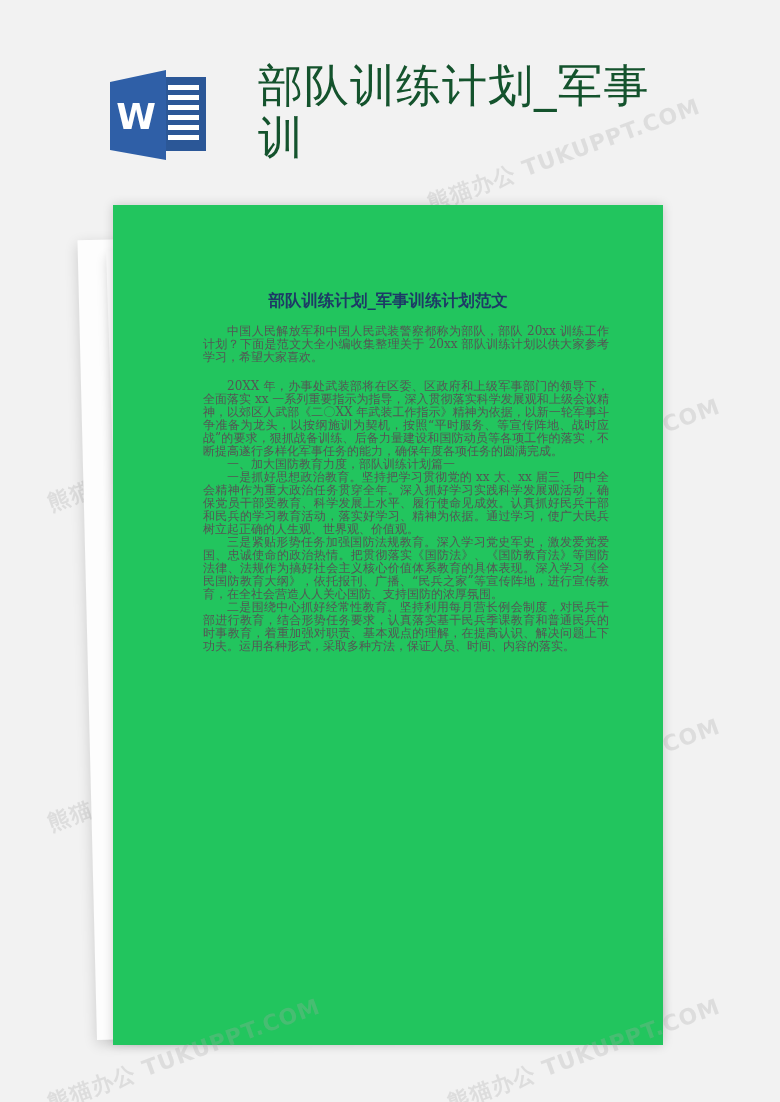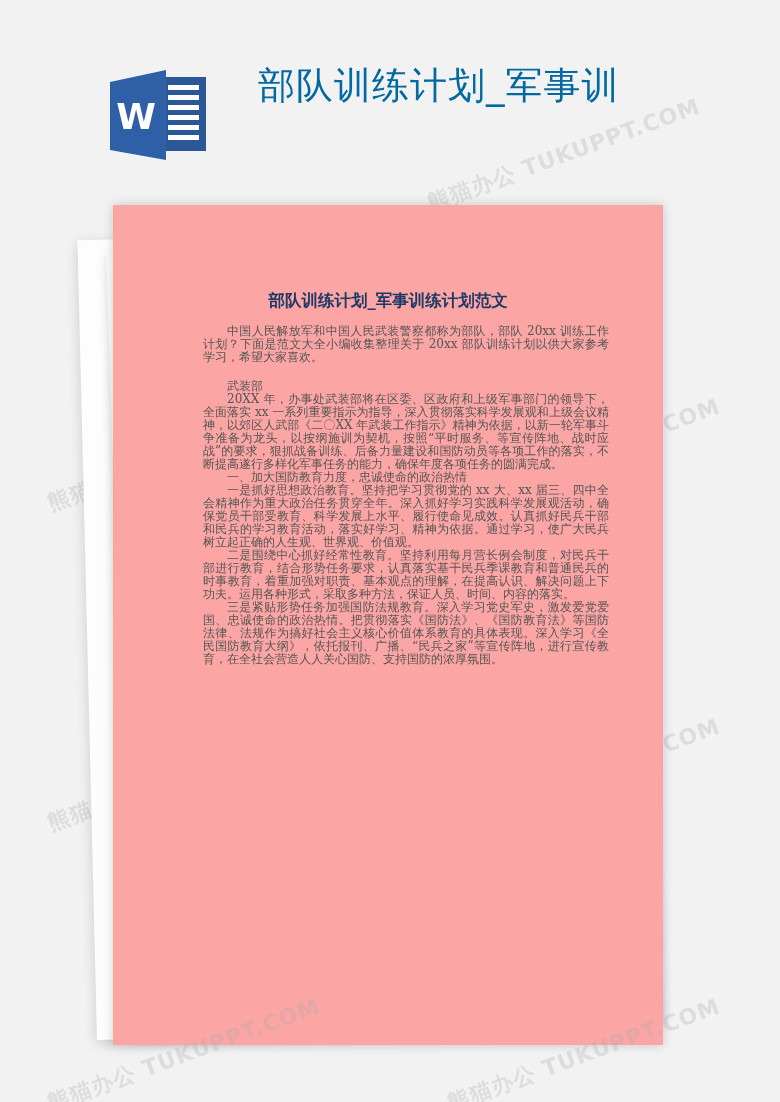--- a/index.html
+++ b/index.html
@@ -6,35 +6,35 @@
     body {
       width: 780px; height: 1102px; overflow: hidden; position: relative;
       background: #f2f2f2;
       font-family: "DejaVu Serif", "Liberation Serif", serif;
     }
     .header { position: absolute; left: 0; top: 0; width: 780px; height: 200px; }
     .word-icon { position: absolute; left: 108px; top: 68px; width: 100px; height: 94px; }
     .header-title {
       position: absolute; left: 258px; top: 60px; width: 420px;
       font-family: "DejaVu Sans", "Liberation Sans", sans-serif;
-      font-size: 37px; line-height: 52px; color: #0369a1; letter-spacing: 1px;
+      font-size: 45px; line-height: 52px; color: #14532d; letter-spacing: 1px;
     }
     .page-back {
       position: absolute; left: 97px; top: 240px; width: 560px; height: 800px;
       background: #fdfdfd; transform: rotate(-1.4deg); transform-origin: left bottom;
       box-shadow: 0 4px 14px rgba(0,0,0,0.16);
     }
     .page-back2 {
       position: absolute; left: 132px; top: 250px; width: 530px; height: 785px;
       background: #fbfbfb; transform: rotate(-1.9deg); transform-origin: left bottom;
       box-shadow: 0 6px 12px rgba(0,0,0,0.12);
     }
     .page {
       position: absolute; left: 113px; top: 205px; width: 550px; height: 840px;
-      background: #fca5a5; box-shadow: 0 0 10px rgba(0,0,0,0.18);
+      background: #22c55e; box-shadow: 0 0 10px rgba(0,0,0,0.18);
     }
     .doc-title {
       position: absolute; left: 0; top: 85px; width: 100%; text-align: center;
       font-family: "DejaVu Sans", "Liberation Sans", sans-serif;
       font-weight: bold; font-size: 16.5px; color: #1d3a66;
     }
     .body-text {
       position: absolute; left: 90px; top: 120px; width: 406px;
       font-size: 12px; line-height: 13px; color: #555;
       text-align: justify;
@@ -78,23 +78,22 @@
 <div class="watermark" style="left:440px;top:760px;">熊猫办公 TUKUPPT.COM</div>
 
 <div class="page-back"></div>
 <div class="page-back2"></div>
 
 <div class="page">
   <div class="doc-title">部队训练计划_军事训练计划范文</div>
   <div class="body-text">
     <p>中国人民解放军和中国人民武装警察都称为部队，部队 20xx 训练工作计划？下面是范文大全小编收集整理关于 20xx 部队训练计划以供大家参考学习，希望大家喜欢。</p>
     <div class="gap"></div>
-    <p>武装部</p>
     <p>20XX 年，办事处武装部将在区委、区政府和上级军事部门的领导下，全面落实 xx 一系列重要指示为指导，深入贯彻落实科学发展观和上级会议精神，以郊区人武部《二〇XX 年武装工作指示》精神为依据，以新一轮军事斗争准备为龙头，以按纲施训为契机，按照“平时服务、等宣传阵地、战时应战”的要求，狠抓战备训练、后备力量建设和国防动员等各项工作的落实，不断提高遂行多样化军事任务的能力，确保年度各项任务的圆满完成。</p>
-    <p>一、加大国防教育力度，忠诚使命的政治热情</p>
+    <p>一、加大国防教育力度，部队训练计划篇一</p>
     <p>一是抓好思想政治教育。坚持把学习贯彻党的 xx 大、xx 届三、四中全会精神作为重大政治任务贯穿全年。深入抓好学习实践科学发展观活动，确保党员干部受教育、科学发展上水平、履行使命见成效。认真抓好民兵干部和民兵的学习教育活动，落实好学习、精神为依据。通过学习，使广大民兵树立起正确的人生观、世界观、价值观。</p>
+    <p>三是紧贴形势任务加强国防法规教育。深入学习党史军史，激发爱党爱国、忠诚使命的政治热情。把贯彻落实《国防法》、《国防教育法》等国防法律、法规作为搞好社会主义核心价值体系教育的具体表现。深入学习《全民国防教育大纲》，依托报刊、广播、“民兵之家”等宣传阵地，进行宣传教育，在全社会营造人人关心国防、支持国防的浓厚氛围。</p>
     <p>二是围绕中心抓好经常性教育。坚持利用每月营长例会制度，对民兵干部进行教育，结合形势任务要求，认真落实基干民兵季课教育和普通民兵的时事教育，着重加强对职责、基本观点的理解，在提高认识、解决问题上下功夫。运用各种形式，采取多种方法，保证人员、时间、内容的落实。</p>
-    <p>三是紧贴形势任务加强国防法规教育。深入学习党史军史，激发爱党爱国、忠诚使命的政治热情。把贯彻落实《国防法》、《国防教育法》等国防法律、法规作为搞好社会主义核心价值体系教育的具体表现。深入学习《全民国防教育大纲》，依托报刊、广播、“民兵之家”等宣传阵地，进行宣传教育，在全社会营造人人关心国防、支持国防的浓厚氛围。</p>
   </div>
 </div>
 
 <div class="watermark" style="left:440px;top:1040px;">熊猫办公 TUKUPPT.COM</div>
 <div class="watermark" style="left:40px;top:1040px;">熊猫办公 TUKUPPT.COM</div>
 
 </body></html>

